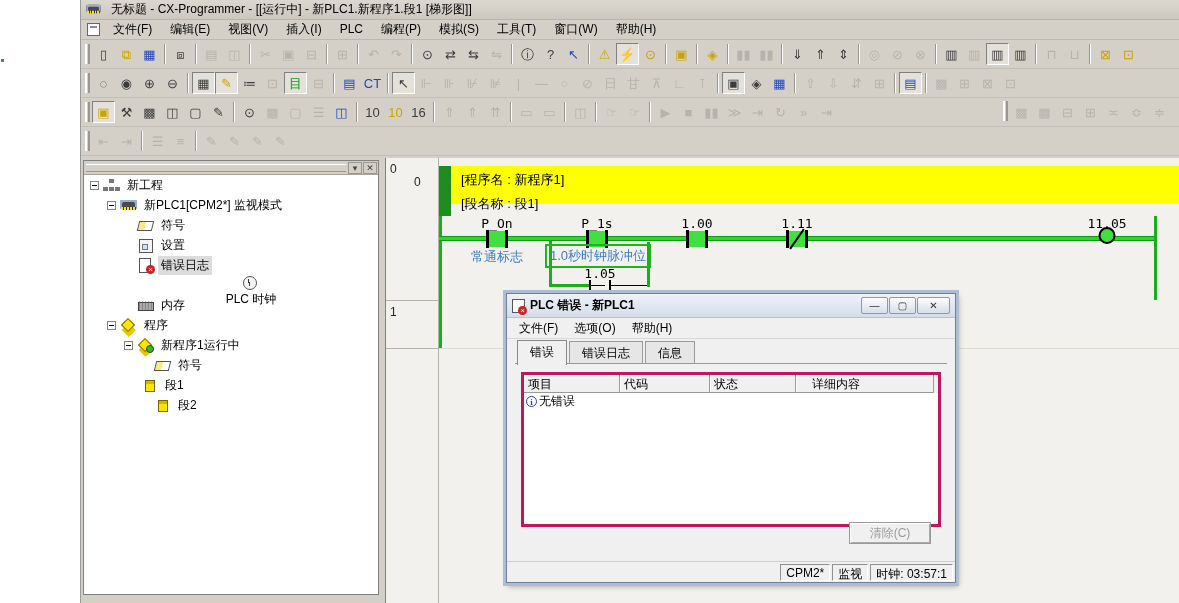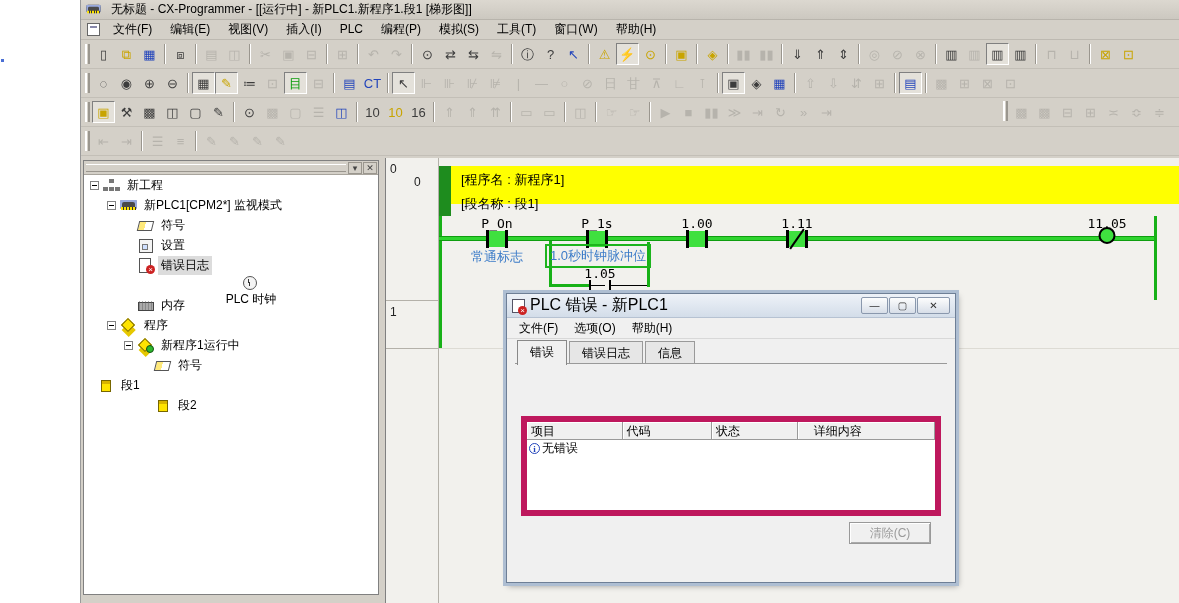--- a/index.html
+++ b/index.html
@@ -130,39 +130,39 @@
            background:#3fe03f; border:2px solid #000; border-radius:50%; }
   .hline { position:absolute; height:3px; background:#17b117; }
   .blkline { position:absolute; height:1px; background:#000; }
 
   
   .dlg { position:absolute; left:425px; top:293px; width:450px; height:290px;
          background:#f0f0f0; border:1px solid #6e7f96;
          box-shadow:0 0 0 3px #aebed2, 2px 3px 6px rgba(0,0,0,.35); }
   .dlg-title { height:24px; background:linear-gradient(#eef2f8,#d3dde9);
                border-bottom:1px solid #b6c2d2; display:flex; align-items:center; padding:0 5px; gap:5px; }
-  .dlg-title .txt { flex:1; font-size:16px; }
+  .dlg-title .txt { flex:1; font-size:12px;font-weight:bold; }
   .dlg-ico { width:13px; height:14px; background:#fff; border:1px solid #556; position:relative; flex:none; }
   .dlg-ico:after { content:"×"; position:absolute; right:-3px; bottom:-3px; width:9px; height:9px;
                    background:#cc2222; border-radius:50%; color:#fff; font-size:8px; line-height:9px; text-align:center; }
   .wbtns { display:flex; gap:1px; }
   .wbtn { width:27px; height:17px; background:linear-gradient(#fdfdfd,#d7dee8);
           border:1px solid #8a98ad; border-radius:2px; font-size:10px; line-height:15px;
           text-align:center; color:#333; }
   .wbtn.close { width:33px; }
   .dlg-menu { height:21px; display:flex; align-items:center; background:#f0f0f0;
               border-bottom:1px solid #d8d8d8; padding-left:4px; }
   .dlg-menu .mitem { padding:2px 8px; }
   .dlg-tabs { display:flex; align-items:flex-end; height:25px; padding:4px 10px 0 10px; position:relative; }
   .dlg-tabs:after { content:""; position:absolute; left:8px; right:8px; bottom:0; height:1px; background:#999; }
   .tab { padding:3px 12px 2px; border:1px solid #999; border-bottom:none; background:#e6e6e6;
          margin-right:2px; position:relative; font-size:12px; }
   .tab.active { background:#f0f0f0; z-index:2; padding-bottom:4px; top:1px; border-color:#888; }
-  .dlg-listwrap { position:absolute; left:14px; right:14px; top:78px; height:100px;
-                  border:6px solid #be185d; background:#fff;margin-top:44px; }
+  .dlg-listwrap { position:absolute; left:14px; right:14px; top:78px; height:155px;
+                  border:3px solid #be185d; background:#fff; }
   .lv-head { display:flex; height:18px; background:#f0f0f0; }
   .lv-col { border-right:1px solid #9a9a9a; border-bottom:1px solid #9a9a9a;
             box-shadow:inset 1px 1px 0 #fff; padding:1px 4px; font-size:12px; white-space:nowrap; overflow:hidden; }
   .lv-row { display:flex; align-items:center; height:17px; padding-left:2px; font-size:12px; }
   .info-ico { width:11px; height:11px; border:1px solid #2244bb; border-radius:50%; color:#2244bb;
               font-size:9px; line-height:11px; text-align:center; font-weight:bold;
               font-family:"Liberation Serif", serif; margin-right:2px; flex:none; }
   .clearbtn { position:absolute; right:24px; top:228px; width:82px; height:22px;
               background:#f0f0f0; border:1px solid #999;
               box-shadow:inset 1px 1px 0 #fff, inset -1px -1px 0 #aaa;
@@ -415,21 +415,21 @@
           <div class="trow" style="padding-left: 40px;">
             <span class="exp"></span>
             <span class="ti ti-programrun"></span>
             <span class="lbl">新程序1运行中</span>
           </div>
           <div class="trow" style="padding-left: 57px;">
             <span style="width: 13px; flex: 0 0 auto;"></span>
             <span class="ti ti-symbol"></span>
             <span class="lbl">符号</span>
           </div>
-          <div class="trow" style="">
+          <div class="trow" style=" margin-left: 44px;">
             <span style="width: 13px; flex: 0 0 auto;"></span>
             <span class="ti ti-section"></span>
             <span class="lbl">段1</span>
           </div>
           <div class="trow" style="padding-left: 57px;">
             <span style="width: 13px; flex: 0 0 auto;"></span>
             <span class="ti ti-section"></span>
             <span class="lbl">段2</span>
           </div>
         </div>
@@ -517,15 +517,20 @@
           <div class="lv-col" style="width: 90px;">代码</div>
           <div class="lv-col" style="width: 86px;">状态</div>
           <div class="lv-col" style="width: 138px; padding-left: 16px;">详细内容</div>
         </div>
       <div class="lv-row">
         <span class="info-ico">i</span>
         <span>无错误</span>
       </div>
     </div>
     <div class="clearbtn">清除(C)</div>
+    <div class="dlg-status">
+      <span class="scell">CPM2*</span>
+      <span class="scell">监视</span>
+      <span class="scell">时钟: 03:57:1</span>
+    </div>
   </div>
 
 </div>
 
 </body></html>

